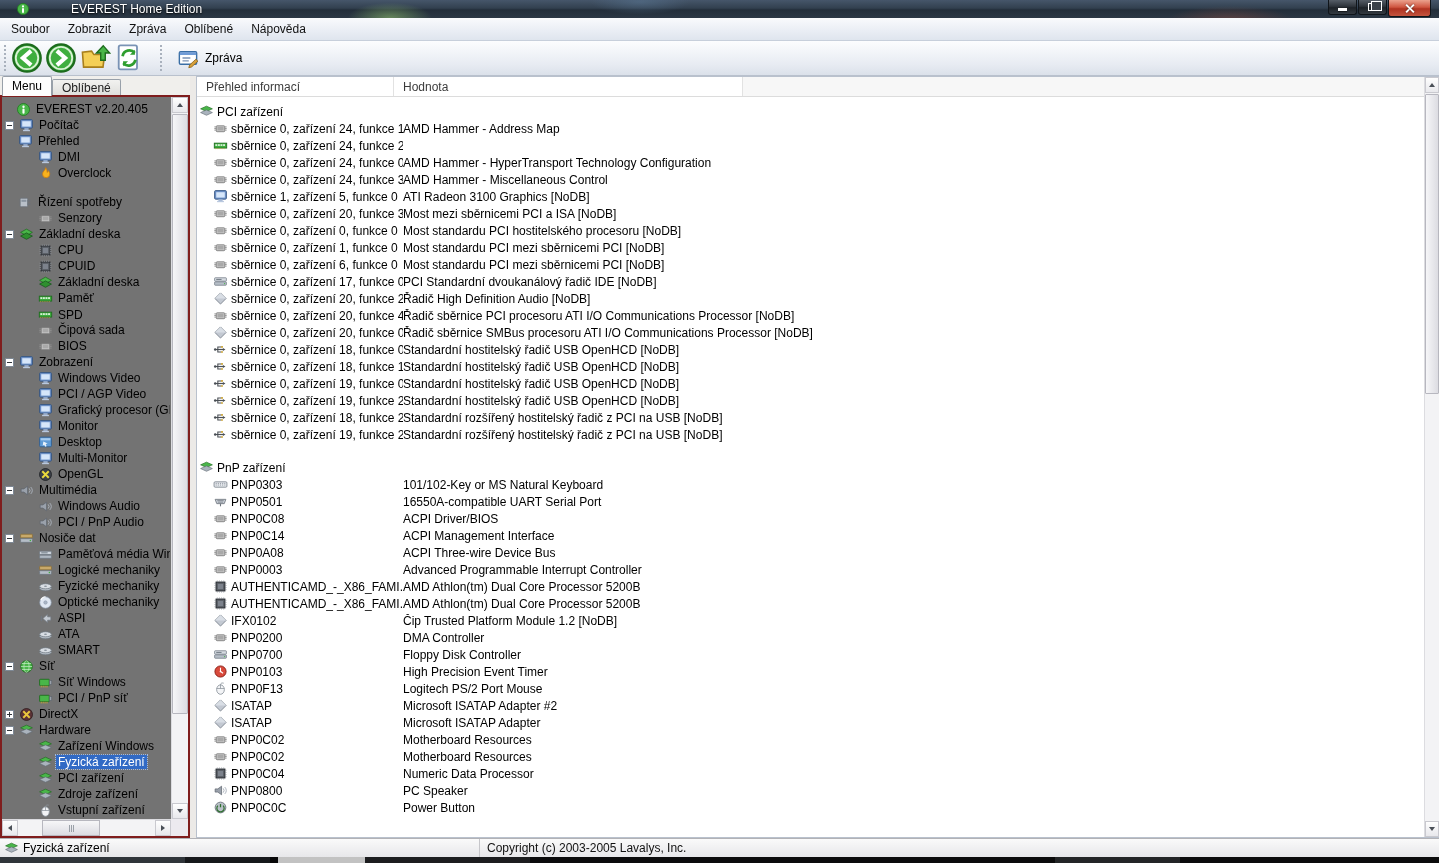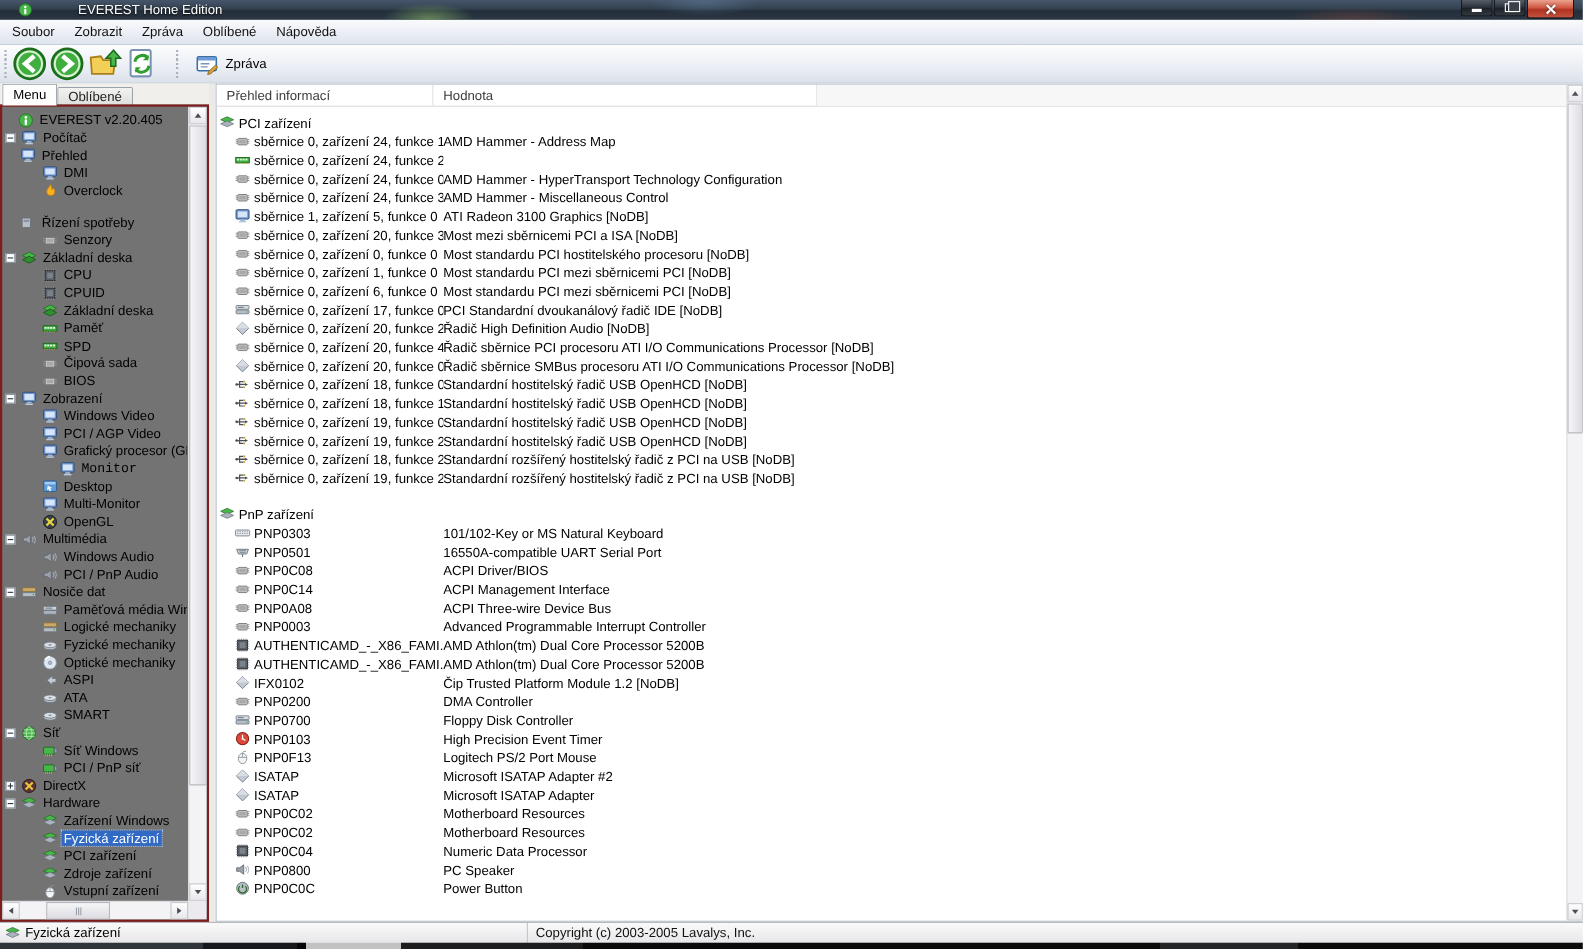--- a/index.html
+++ b/index.html
@@ -412,21 +412,21 @@
               <span class="t-icon">
                 <svg viewBox="0 0 14 14" xmlns="http://www.w3.org/2000/svg">
                   <rect x="1.5" y="1.5" width="11" height="8" rx="1" fill="#6f93c9" stroke="#2f4f7d" stroke-width=".8"></rect>
                   <rect x="3" y="3" width="8" height="5" fill="#d6e6fa"></rect>
                   <rect x="5" y="9.5" width="4" height="1.6" fill="#9db3d2"></rect>
                   <rect x="3.8" y="11.1" width="6.4" height="1.2" fill="#b9c8de"></rect>
                 </svg>
               </span>
               <span class="tree-label">Grafický procesor (GPU)</span>
             </div>
-            <div class="tree-row" style="padding-left: 52px; font-family: Liberation Mono, monospace;">
+            <div class="tree-row" style="padding-left: 36px;">
               <span class="t-icon">
                 <svg viewBox="0 0 14 14" xmlns="http://www.w3.org/2000/svg">
                   <rect x="1.5" y="1.5" width="11" height="8" rx="1" fill="#6f93c9" stroke="#2f4f7d" stroke-width=".8"></rect>
                   <rect x="3" y="3" width="8" height="5" fill="#d6e6fa"></rect>
                   <rect x="5" y="9.5" width="4" height="1.6" fill="#9db3d2"></rect>
                   <rect x="3.8" y="11.1" width="6.4" height="1.2" fill="#b9c8de"></rect>
                 </svg>
               </span>
               <span class="tree-label">Monitor</span>
             </div>

